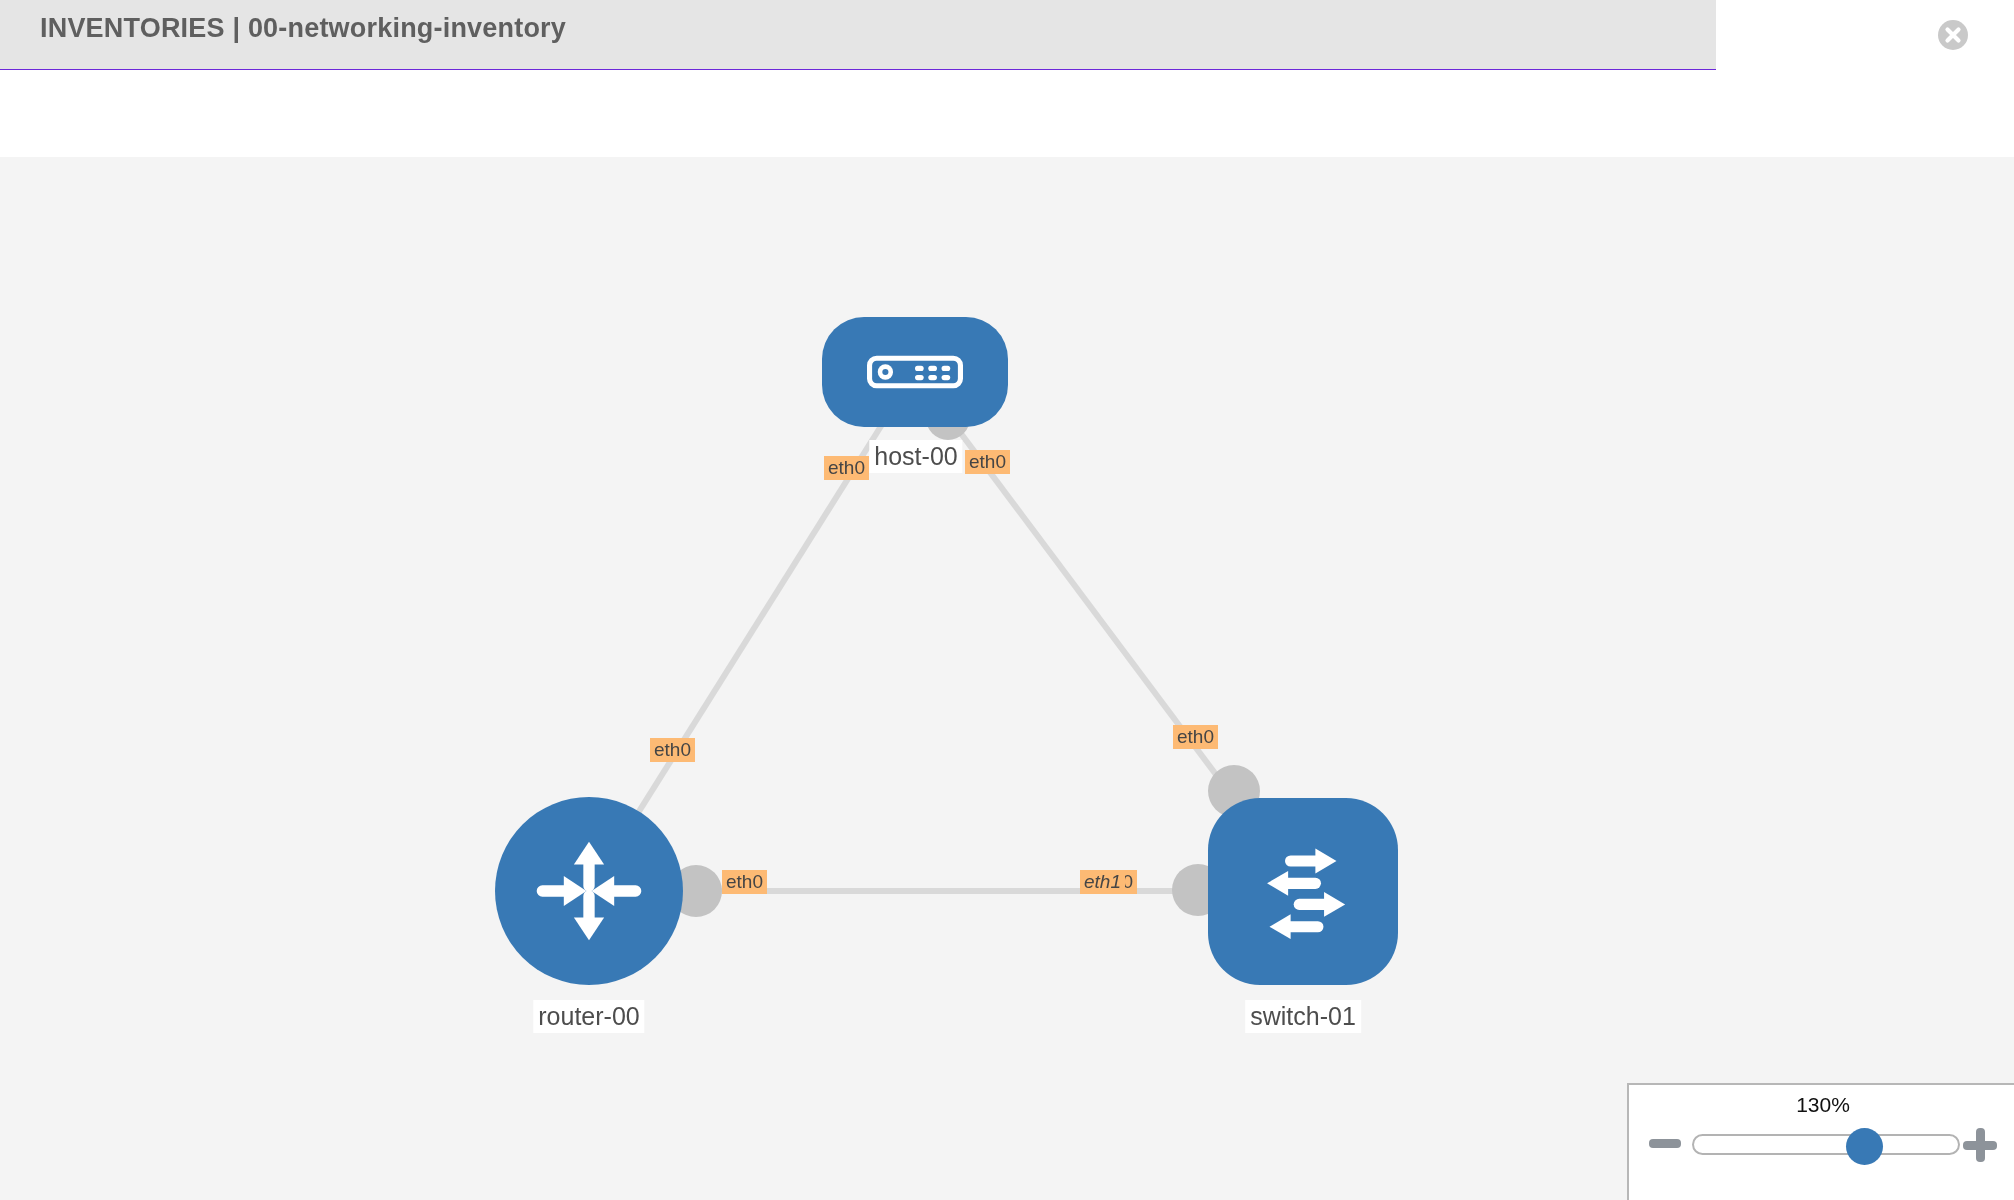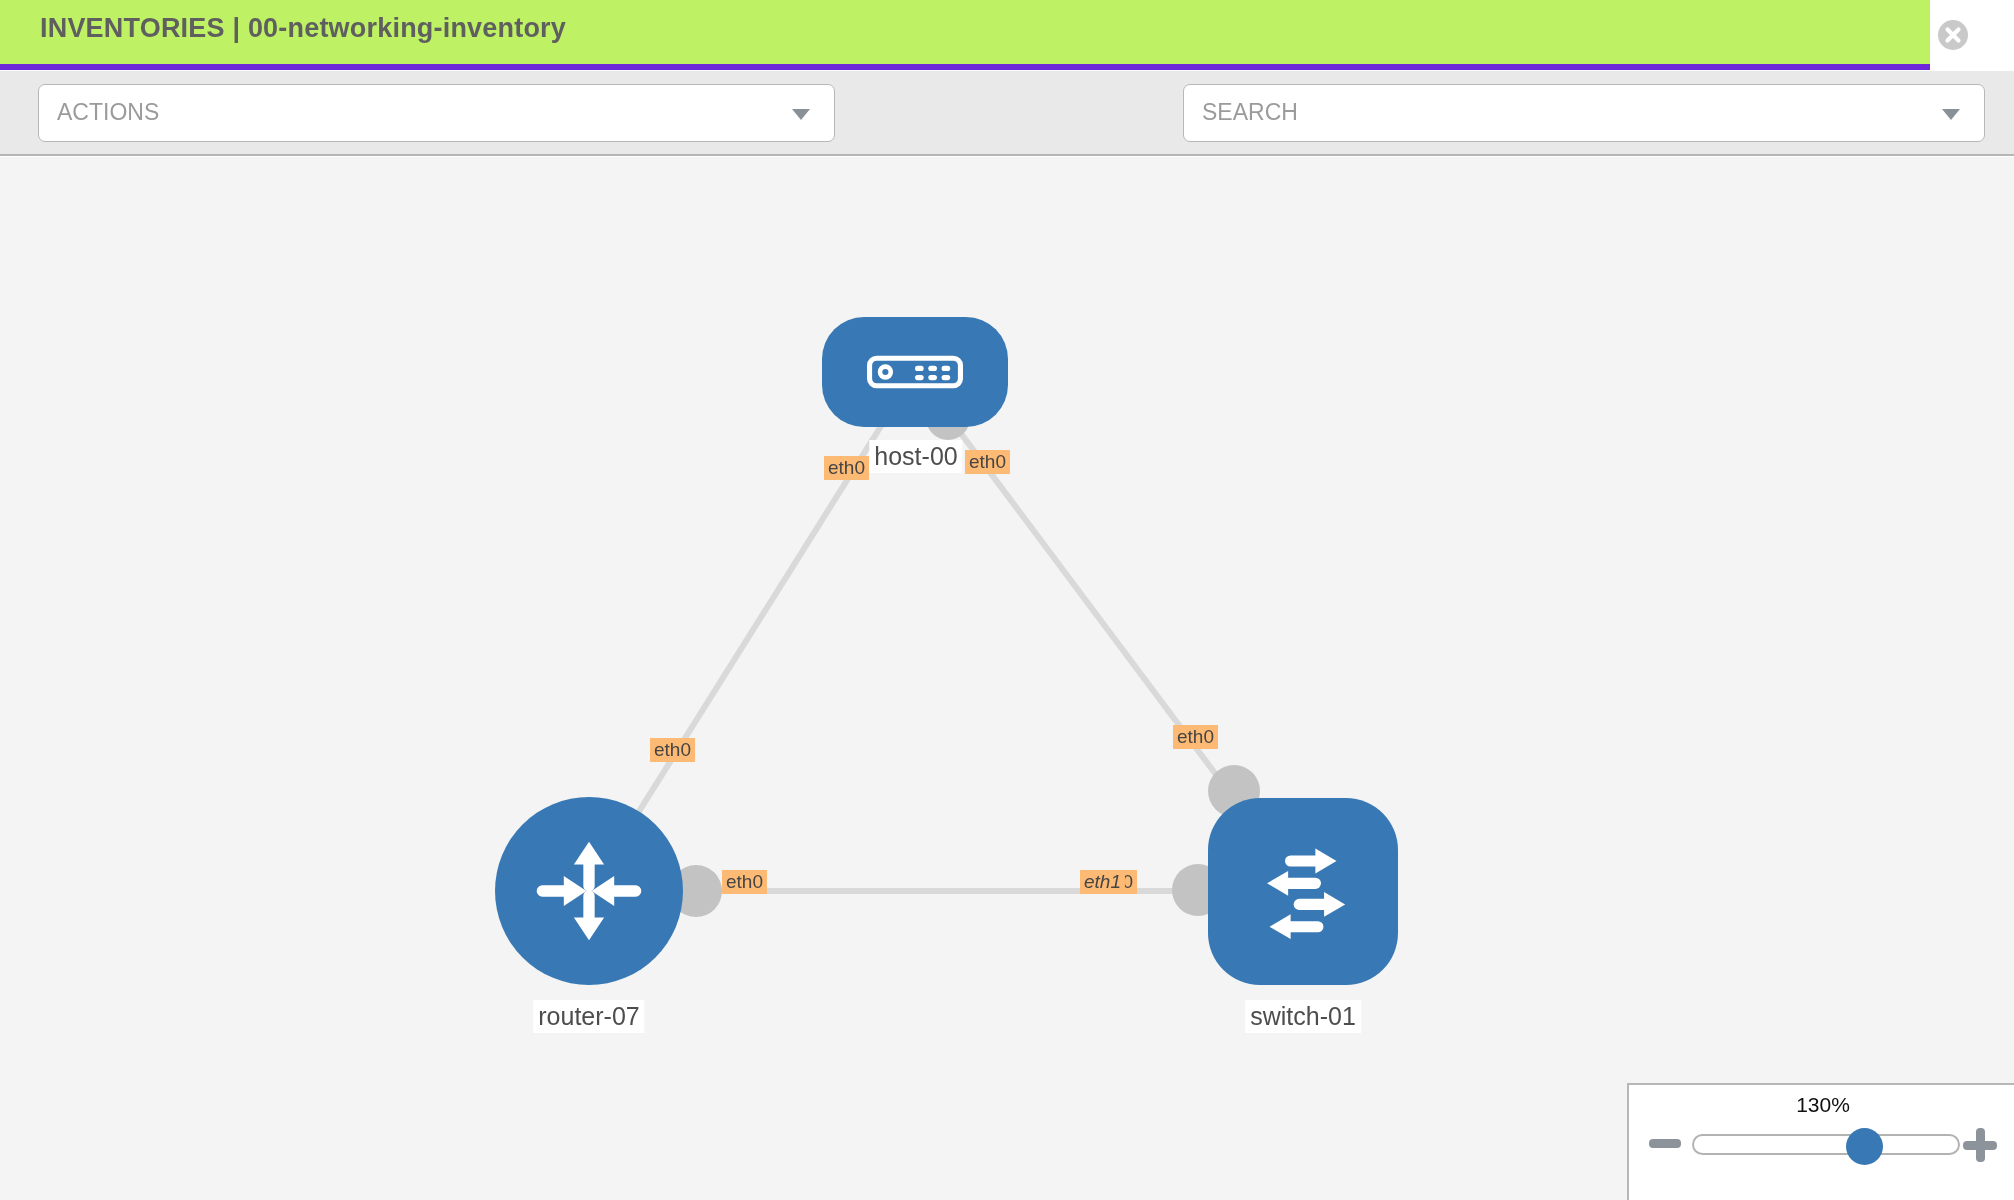--- a/index.html
+++ b/index.html
@@ -1,21 +1,21 @@
 <!DOCTYPE html>
 <html><head>
 <meta charset="utf-8">
 <style>
   * { margin:0; padding:0; box-sizing:border-box; }
   html,body { background:#fff; }
   body { font-family:"Liberation Sans", sans-serif; }
   .screen { position:relative; width:2014px; height:1200px; background:#fff; overflow:hidden; }
 
   
-  .header { position:absolute; left:0; top:0; width:1930px; height:70px; background:#bef264; border-bottom:6px solid #6d28d9; }
+  .header { position:absolute; left:0; top:0; width:1716px; height:70px; background:#e5e5e5; border-bottom:1px solid #6d28d9; }
   .page-title { position:absolute; left:40px; top:13px; font-size:27px; font-weight:700; color:#5f5f5f; letter-spacing:.2px; }
   .close-btn { position:absolute; left:1937px; top:19px; width:32px; height:32px; cursor:pointer; }
 
   
   .toolbar { position:absolute; left:0; top:71px; width:2014px; height:85px; background:#e9e9e9; border-bottom:2px solid #b5b5b5; }
   .select-box { position:absolute; top:13px; height:58px; background:#fff; border:1px solid #b7b7b7; border-radius:7px; }
   .select-box .sel-label { position:absolute; left:18px; top:14px; font-size:23px; color:#9b9b9b; }
   .caret { position:absolute; right:24px; top:24px; width:0; height:0;
            border-left:9px solid transparent; border-right:9px solid transparent; border-top:11px solid #8a9196; }
   .actions-box { left:38px; width:797px; }
@@ -74,47 +74,20 @@
   <div class="header">
     <div class="page-title">INVENTORIES | 00-networking-inventory</div>
     <div class="close-btn">
       <svg width="32" height="32" viewBox="0 0 32 32">
         <circle cx="16" cy="16" r="15" fill="#c9c9c9"></circle>
         <path d="M10.5 10.5 L21.5 21.5 M21.5 10.5 L10.5 21.5" stroke="#fff" stroke-width="4.2" stroke-linecap="round"></path>
       </svg>
     </div>
   </div>
 
-  <div class="toolbar">
-    <div class="select-box actions-box">
-      <span class="sel-label">ACTIONS</span>
-      <span class="caret"></span>
-    </div>
-
-    <div class="tool-icon wrench-pos">
-      <svg width="36" height="36" viewBox="0 0 24 24">
-        <g transform="scale(-1,1) translate(-24,0)">
-          <path fill="#8a9196" d="M22.7 19l-9.1-9.1c.9-2.3.4-5-1.5-6.9-2-2-5-2.4-7.4-1.3L9 6 6 9 1.6 4.7C.4 7.1.9 10.1 2.9 12.1c1.9 1.9 4.6 2.4 6.9 1.5l9.1 9.1c.4.4 1 .4 1.4 0l2.3-2.3c.5-.4.5-1.1.1-1.4z"></path>
-        </g>
-      </svg>
-    </div>
-
-    <div class="tool-icon key-pos">
-      <svg width="36" height="36" viewBox="0 0 24 24">
-        <g transform="rotate(45 12 12)">
-          <path fill="#8a9196" d="M12.65 10C11.83 7.67 9.61 6 7 6c-3.31 0-6 2.69-6 6s2.69 6 6 6c2.61 0 4.83-1.67 5.65-4H17v4h4v-4h2v-4H12.65zM7 14c-1.1 0-2-.9-2-2s.9-2 2-2 2 .9 2 2-.9 2-2 2z"></path>
-        </g>
-      </svg>
-    </div>
-
-    <div class="select-box search-box">
-      <span class="sel-label">SEARCH</span>
-      <span class="caret"></span>
-    </div>
-  </div>
 
   <div class="canvas">
 
     <svg class="links-svg">
       <line x1="915" y1="215" x2="589" y2="734"></line>
       <line x1="915" y1="215" x2="1303" y2="734"></line>
       <line x1="589" y1="734" x2="1303" y2="734"></line>
       <circle cx="948" cy="261" r="22"></circle>
       <circle cx="696" cy="734" r="26"></circle>
       <circle cx="1198" cy="733" r="26"></circle>
@@ -155,21 +128,21 @@
         <path class="wh" d="M60 43 L36 43"></path>
           <polygon class="wf" points="21,43 38,33 38,53"></polygon>
         <path class="wh" d="M47 60 L69 60"></path>
           <polygon class="wf" points="84,60 67,50 67,70"></polygon>
         <path class="wh" d="M62 78 L38 78"></path>
           <polygon class="wf" points="23,78 40,68 40,88"></polygon>
       </svg>
     </div>
 
     <div class="node-label lbl-host">host-00</div>
-    <div class="node-label lbl-router">router-07</div>
+    <div class="node-label lbl-router">router-00</div>
     <div class="node-label lbl-switch">switch-01</div>
 
     <div class="if-label if-h-left">eth0</div>
     <div class="if-label if-h-right">eth0</div>
     <div class="if-label if-r-top">eth0</div>
     <div class="if-label if-s-top">eth0</div>
     <div class="if-label if-m-left">eth0</div>
     <div class="if-label if-m-under">eth0</div>
     <div class="if-label if-m-over">eth1</div>
   </div>

